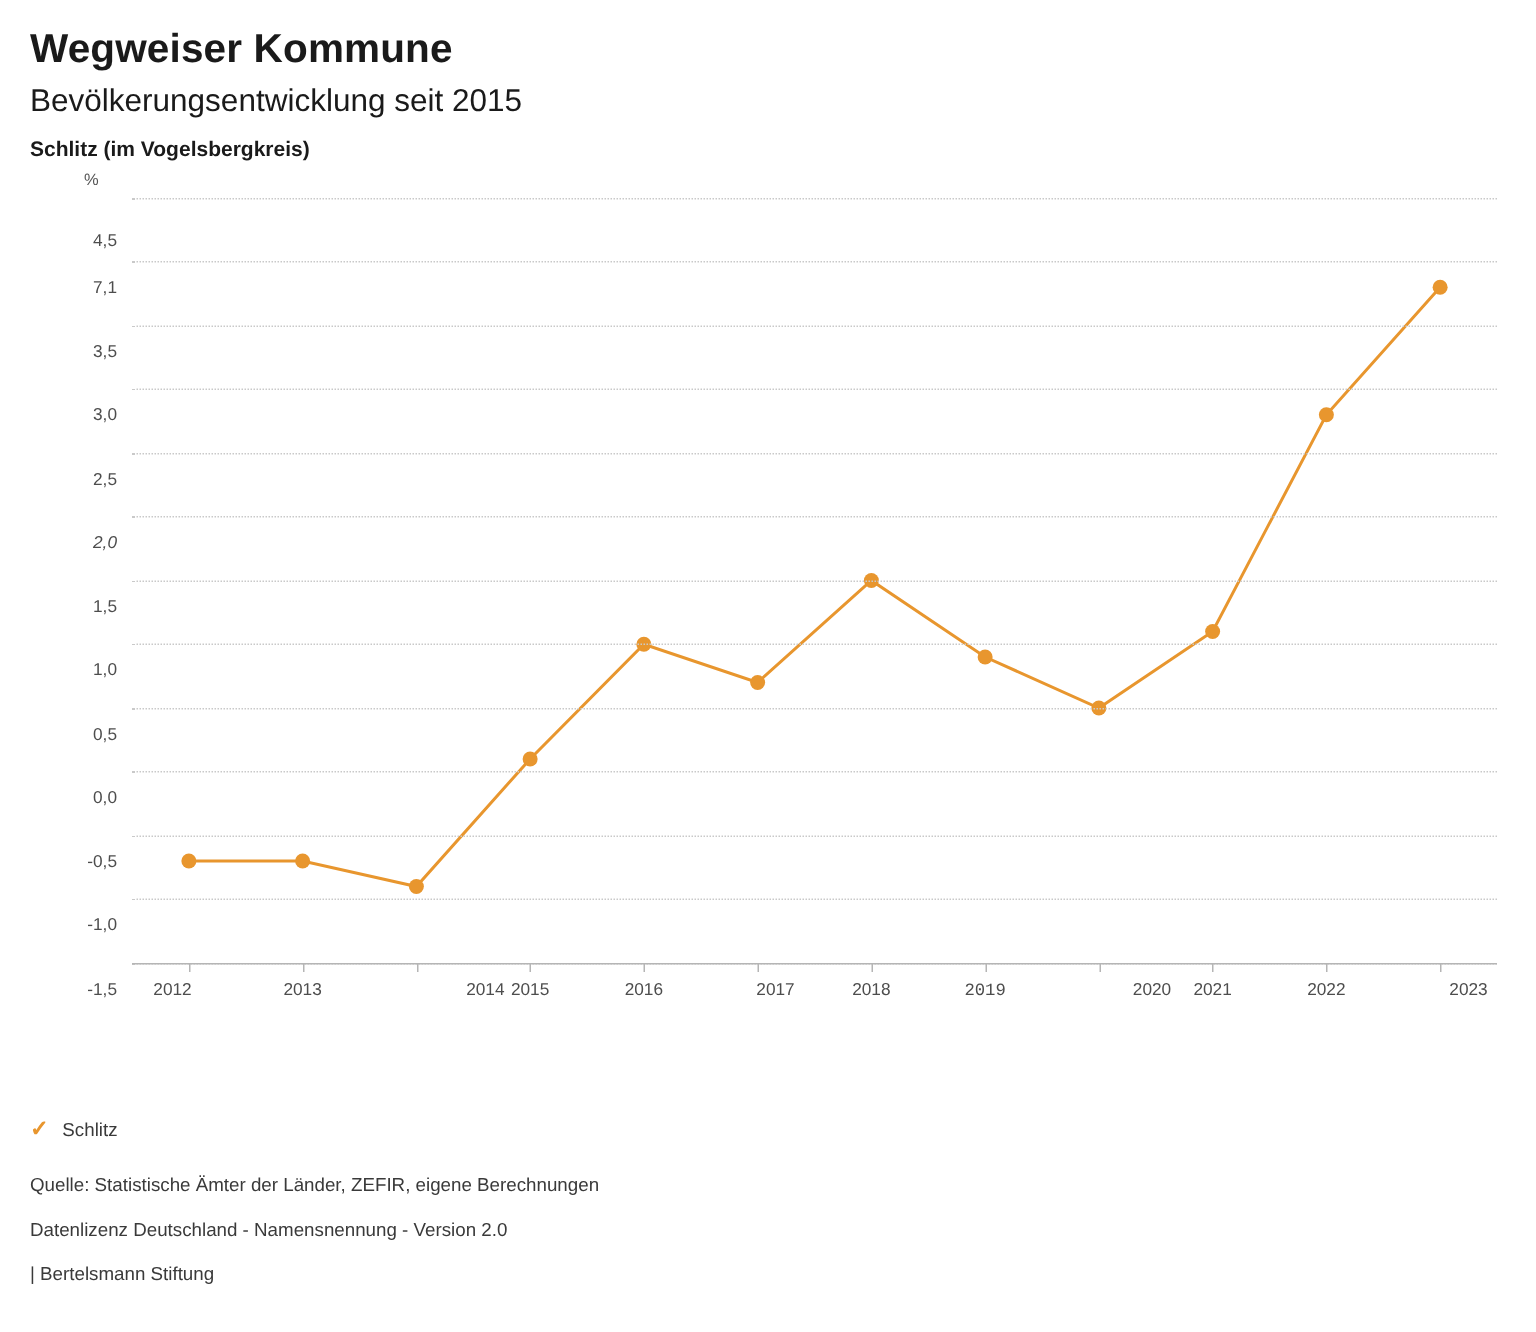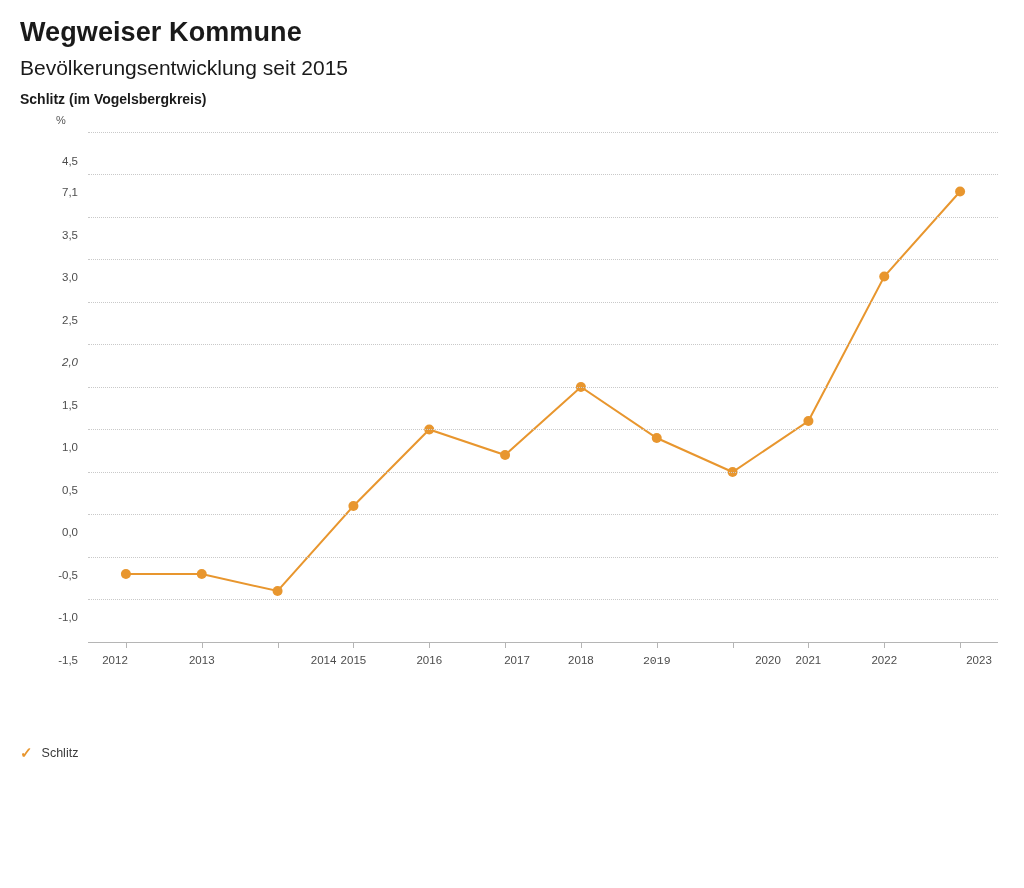--- a/index.html
+++ b/index.html
@@ -219,14 +219,19 @@
       <div class="tick-mark" style="left: 788.417px;"></div>
       <div class="tick-mark" style="left: 864.25px;"></div>
       <div class="tick-mark" style="left: 940.083px;"></div>
     </div>
 
   <div class="legend">
     <span class="legend-check">✓</span>
     <span>Schlitz</span>
   </div>
 
+  <div class="footer">
+    <div>Quelle: Statistische Ämter der Länder, ZEFIR, eigene Berechnungen</div>
+    <div>Datenlizenz Deutschland - Namensnennung - Version 2.0</div>
+    <div>| Bertelsmann Stiftung</div>
+  </div>
 
 </div>
 
 </body></html>

